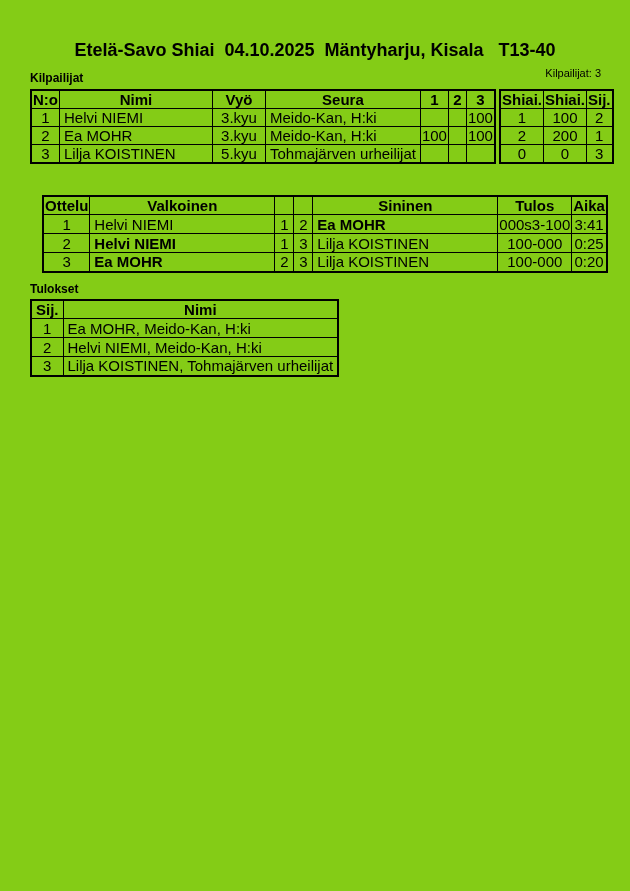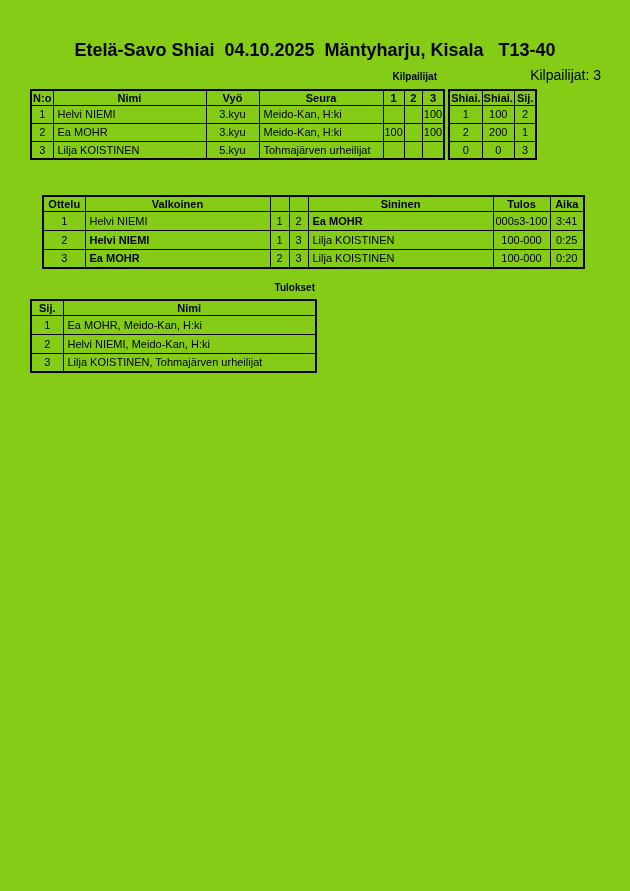--- a/index.html
+++ b/index.html
@@ -8,33 +8,33 @@
     width: 630px; height: 891px;
     font-family: "Liberation Sans", sans-serif;
     color: #000; position: relative;
   }
   .page { position: absolute; inset: 0; background: #84cc16; overflow: hidden; }
 
   .title {
     position: absolute; top: 40px; left: 0; width: 630px;
     text-align: center; font-size: 18px; font-weight: bold; white-space: pre;
   }
-  .count { position: absolute; top: 67px; right: 29px; font-size: 14px; }
-
-  .sec-h { position: absolute; font-size: 10px; font-weight: bold; text-align: right; }
+  .count { position: absolute; top: 67px; right: 29px; font-size: 11px; }
+
+  .sec-h { position: absolute; font-size: 12px; font-weight: bold; text-align: left; }
   #h-kilp { top: 71px; left: 30px; width: 407px; }
   #h-ott  { top: 176px; left: 30px; width: 541px; }
   #h-tul  { top: 282px; left: 30px; width: 285px; }
 
   .tblock { position: absolute; }
   #t1 { top: 89px; left: 30px; display: flex; gap: 3px; align-items: flex-start; }
   #t2 { top: 195px; left: 42px; }
   #t3 { top: 299px; left: 30px; }
 
-  table { border-collapse: collapse; font-size: 11px; table-layout: fixed; }
+  table { border-collapse: collapse; font-size: 15px; table-layout: fixed; }
   .bordered { border: 2px solid #000; }
   th, td {
     border: 1px solid #000; padding: 0 4px; height: 18px;
     vertical-align: middle; white-space: nowrap; overflow: hidden;
   }
   th { height: 15px; font-weight: bold; text-align: center; padding: 0 1px; }
   #t2 td, #t3 td { height: 19px; }
   .c { text-align: center; padding: 0 1px; }
   .b { font-weight: bold; }
 </style>

